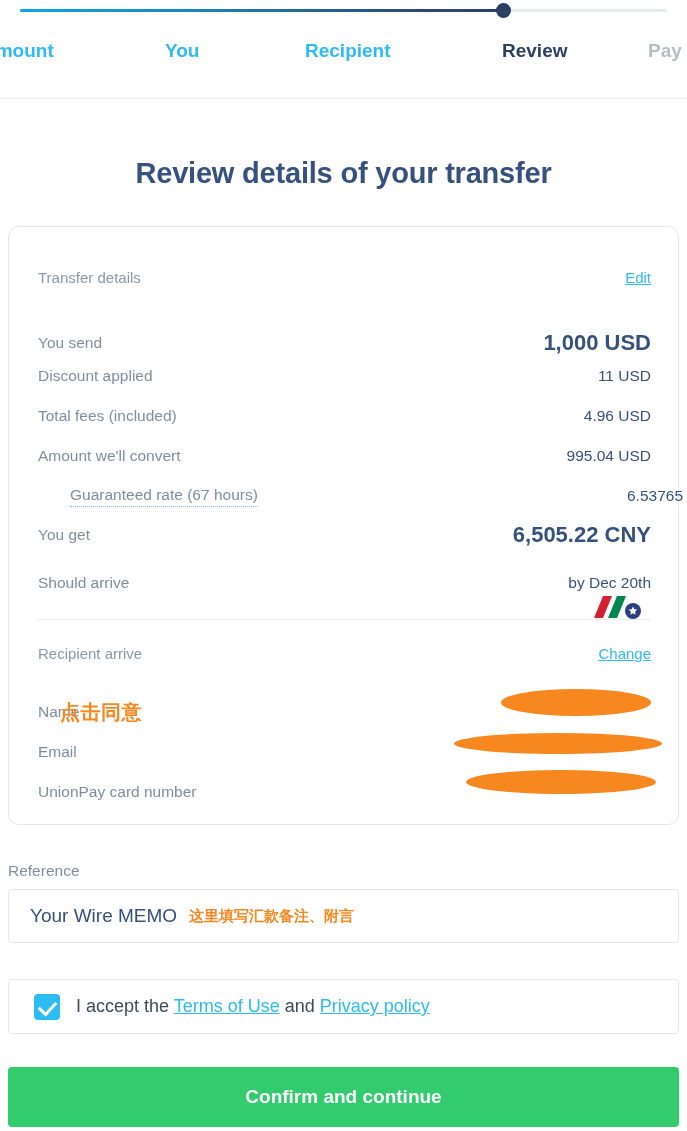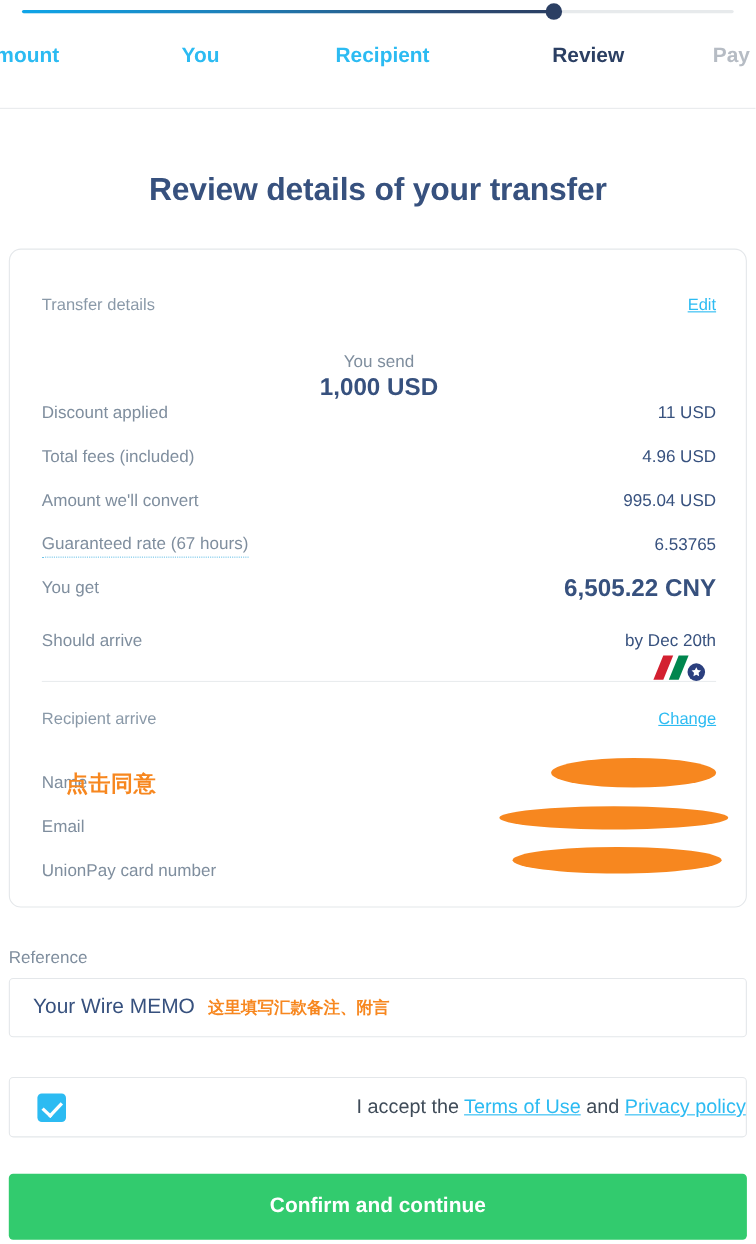--- a/index.html
+++ b/index.html
@@ -138,25 +138,25 @@
   .row .value.big {
     font-size: 22px;
     font-weight: bold;
     color: #37517e;
   }
   .label.dotted {
     border-bottom: 1px dotted #6fc3e8;
     padding-bottom: 2px;
   }
 
-  .r-send    { top: 94px; flex-direction: column; }
+  .r-send    { top: 104px; }
   .r-disc    { top: 137px; }
   .r-fees    { top: 177px; }
   .r-conv    { top: 217px; }
-  .r-rate    { top: 257px; }
+  .r-rate    { top: 257px; margin-left: 32px; }
   .r-get     { top: 296px; }
   .r-arrive  { top: 344px; }
 
   .divider {
     position: absolute;
     left: 29px; top: 392px;
     width: 613px; height: 1px;
     background: #e9ecee;
   }
 
@@ -226,21 +226,20 @@
   .terms-box {
     position: absolute;
     left: 8px; top: 979px;
     width: 671px; height: 55px;
     border: 1px solid #e4e7ea;
     border-radius: 4px;
     background: #fff;
     display: flex;
     align-items: center;
     padding-left: 25px;
-    justify-content: space-between;
   }
   .checkbox {
     width: 26px; height: 26px;
     border-radius: 4px;
     background: #2cbbf2;
     position: relative;
     flex: 0 0 auto;
     cursor: pointer;
   }
   .checkbox::after {

